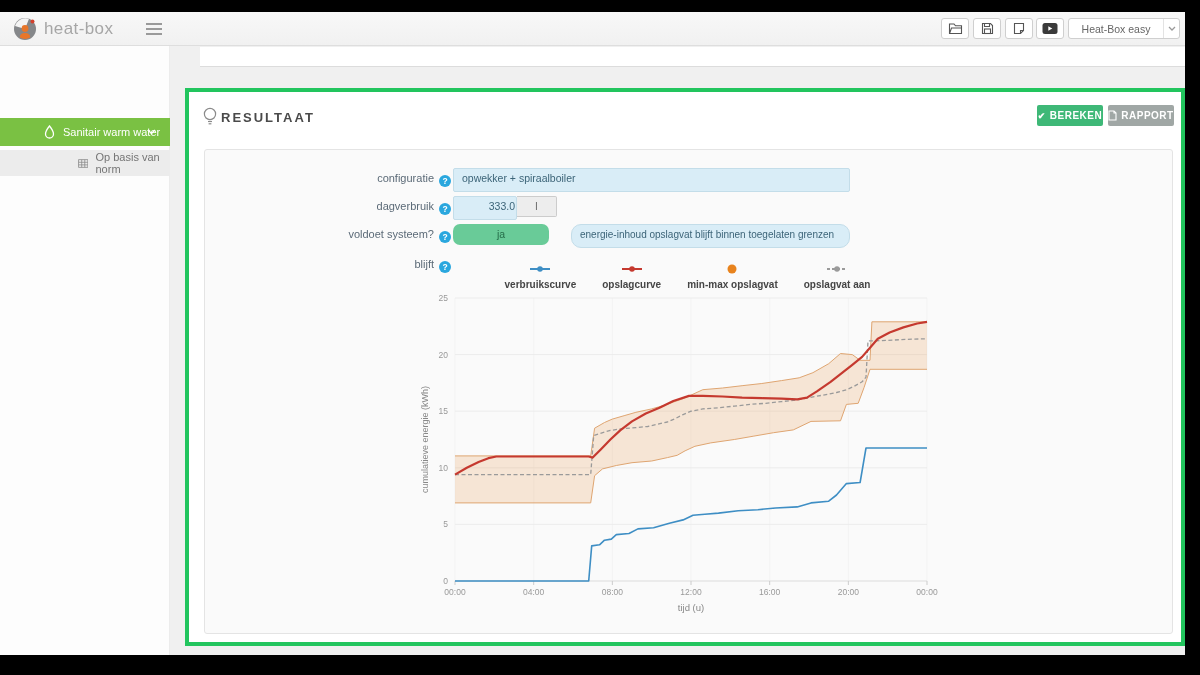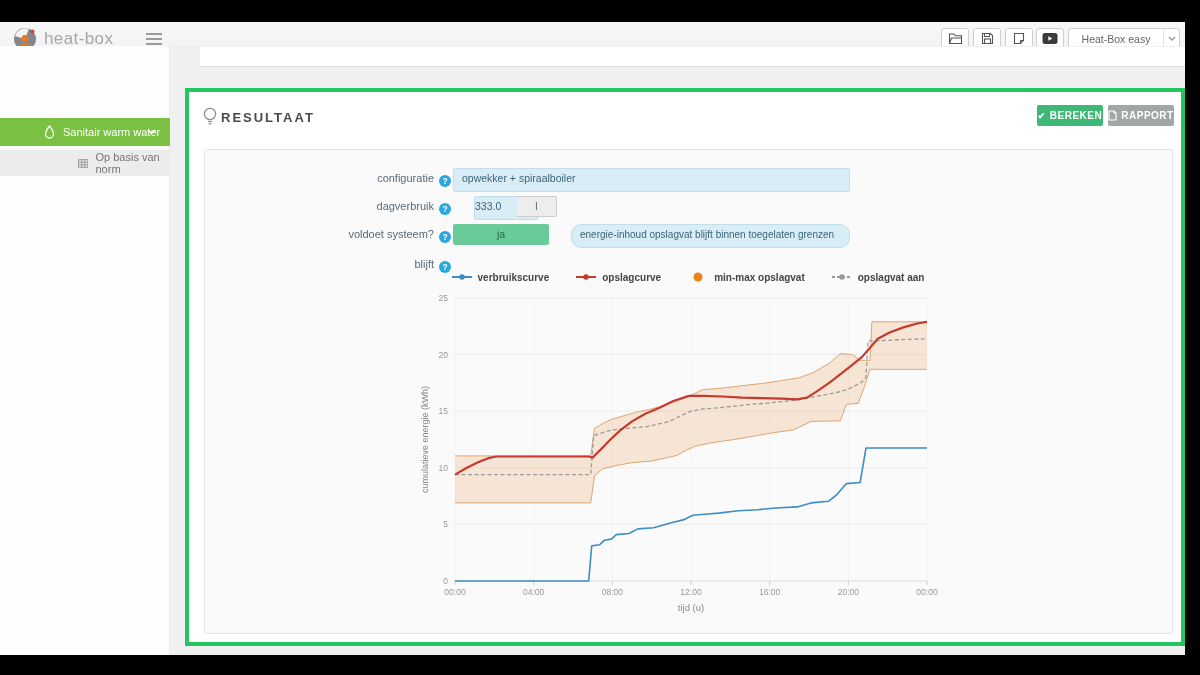--- a/index.html
+++ b/index.html
@@ -5,21 +5,21 @@
   * { margin:0; padding:0; box-sizing:border-box; }
   html,body { width:1200px; height:675px; background:#000; overflow:hidden;
     font-family:"Liberation Sans", sans-serif; }
 
   
   .bar { position:absolute; background:#000; }
 
   
   .header { position:absolute; left:0; top:12px; width:1185px; height:34px;
     background:linear-gradient(#f8f8f8,#f1f1f1); border-bottom:1px solid #dedede;
-    box-shadow:0 1px 2px rgba(0,0,0,0.06);margin-top:10px; }
+    box-shadow:0 1px 2px rgba(0,0,0,0.06); }
   .logo { position:absolute; left:13px; top:5px; width:24px; height:24px; }
   .app-name { position:absolute; left:44px; top:0; height:34px; line-height:34px;
     font-size:17px; color:#a6a6a6; letter-spacing:0.4px; }
   .hamburger { position:absolute; left:146px; top:11px; width:16px; height:12px; cursor:pointer; }
   .hamburger i { display:block; height:2px; background:#9a9a9a; margin-bottom:3px; }
   .hbtn { position:absolute; top:6px; width:28px; height:21px; background:#fff;
     border:1px solid #cfcfcf; border-radius:3px; display:flex; align-items:center;
     justify-content:center; cursor:pointer; }
   .hbtn.dark { background:#fff; }
   .hselect { position:absolute; top:6px; left:1068px; width:112px; height:21px; background:#fff;
@@ -66,31 +66,31 @@
   .frow { position:absolute; left:0; height:21px; }
   .flabel { position:absolute; left:16px; width:230px; height:21px; line-height:21px;
     text-align:right; font-size:11px; color:#5b6a77; }
   .help { display:inline-block; width:12px; height:12px; border-radius:50%;
     background:#2aa7de; color:#fff; font-size:8.5px; font-weight:bold; text-align:center;
     line-height:12px; margin-left:5px; vertical-align:-2px; cursor:pointer; }
   .field { position:absolute; top:0; height:24px; background:#d9edf7;
     border:1px solid #c3dde9; border-radius:2px; font-size:10.5px; color:#3c6478;
     line-height:19px; }
   .field.pad { padding-left:8px; }
-  .field.num { text-align:left; padding-right:24px;margin-left:21px; }
+  .field.num { text-align:right; padding-right:1px; }
   .addon { position:absolute; top:0; height:21px; background:#ededed; border:1px solid #cccccc;
     border-left:none; border-radius:0 2px 2px 0; font-size:10.5px; color:#666;
     line-height:19px; text-align:center; }
   .okbox { position:absolute; top:0; height:21px; background:#69cb98; border-radius:2px;
     font-size:10.5px; color:#256d49; line-height:21px; text-align:center; }
 
   .legend { position:absolute; left:210px; top:120px; width:545px; height:14px;
     display:flex; align-items:center; justify-content:center; gap:26px; }
   .legend-item { display:flex; align-items:center; gap:5px; font-size:10px;
-    font-weight:bold; color:#454545; }
+    font-weight:bold; color:#454545;flex-direction:column; }
 
   .chart-wrap { position:absolute; left:210px; top:139px; width:545px; height:336px; }
 </style>
 </head>
 <body>
 
 <div class="bar" style="left:0;top:0;width:1200px;height:12px;"></div>
 <div class="bar" style="left:0;top:655px;width:1200px;height:20px;"></div>
 <div class="bar" style="left:1185px;top:0;width:15px;height:675px;"></div>
 <div class="bar" style="left:0;top:12px;width:8px;height:34px;"></div>
@@ -199,21 +199,21 @@
       </div>
 
       <div class="frow" style="top:46px;">
         <div class="flabel"><span>dagverbruik</span><span class="help">?</span></div>
         <div class="field num" style="left:248px;width:64px;">333.0</div>
         <div class="addon" style="left:312px;width:40px;">l</div>
       </div>
 
       <div class="frow" style="top:74px;">
         <div class="flabel"><span>voldoet systeem?</span><span class="help">?</span></div>
-        <div class="okbox" style="left:248px;width:96px;">ja</div>
+        <div class="okbox" style="left:248px;width:96px;border-radius:7px;">ja</div>
         <div class="field pad" style="left:366px;width:279px;font-size:10px;border-radius:10px;">energie-inhoud opslagvat blijft binnen toegelaten grenzen</div>
       </div>
 
       <div class="frow" style="top:104px;">
         <div class="flabel"><span>blijft</span><span class="help">?</span></div>
       </div>
 
       <div class="legend">
           <span class="legend-item">
             <svg width="22" height="10" viewBox="0 0 22 10">

